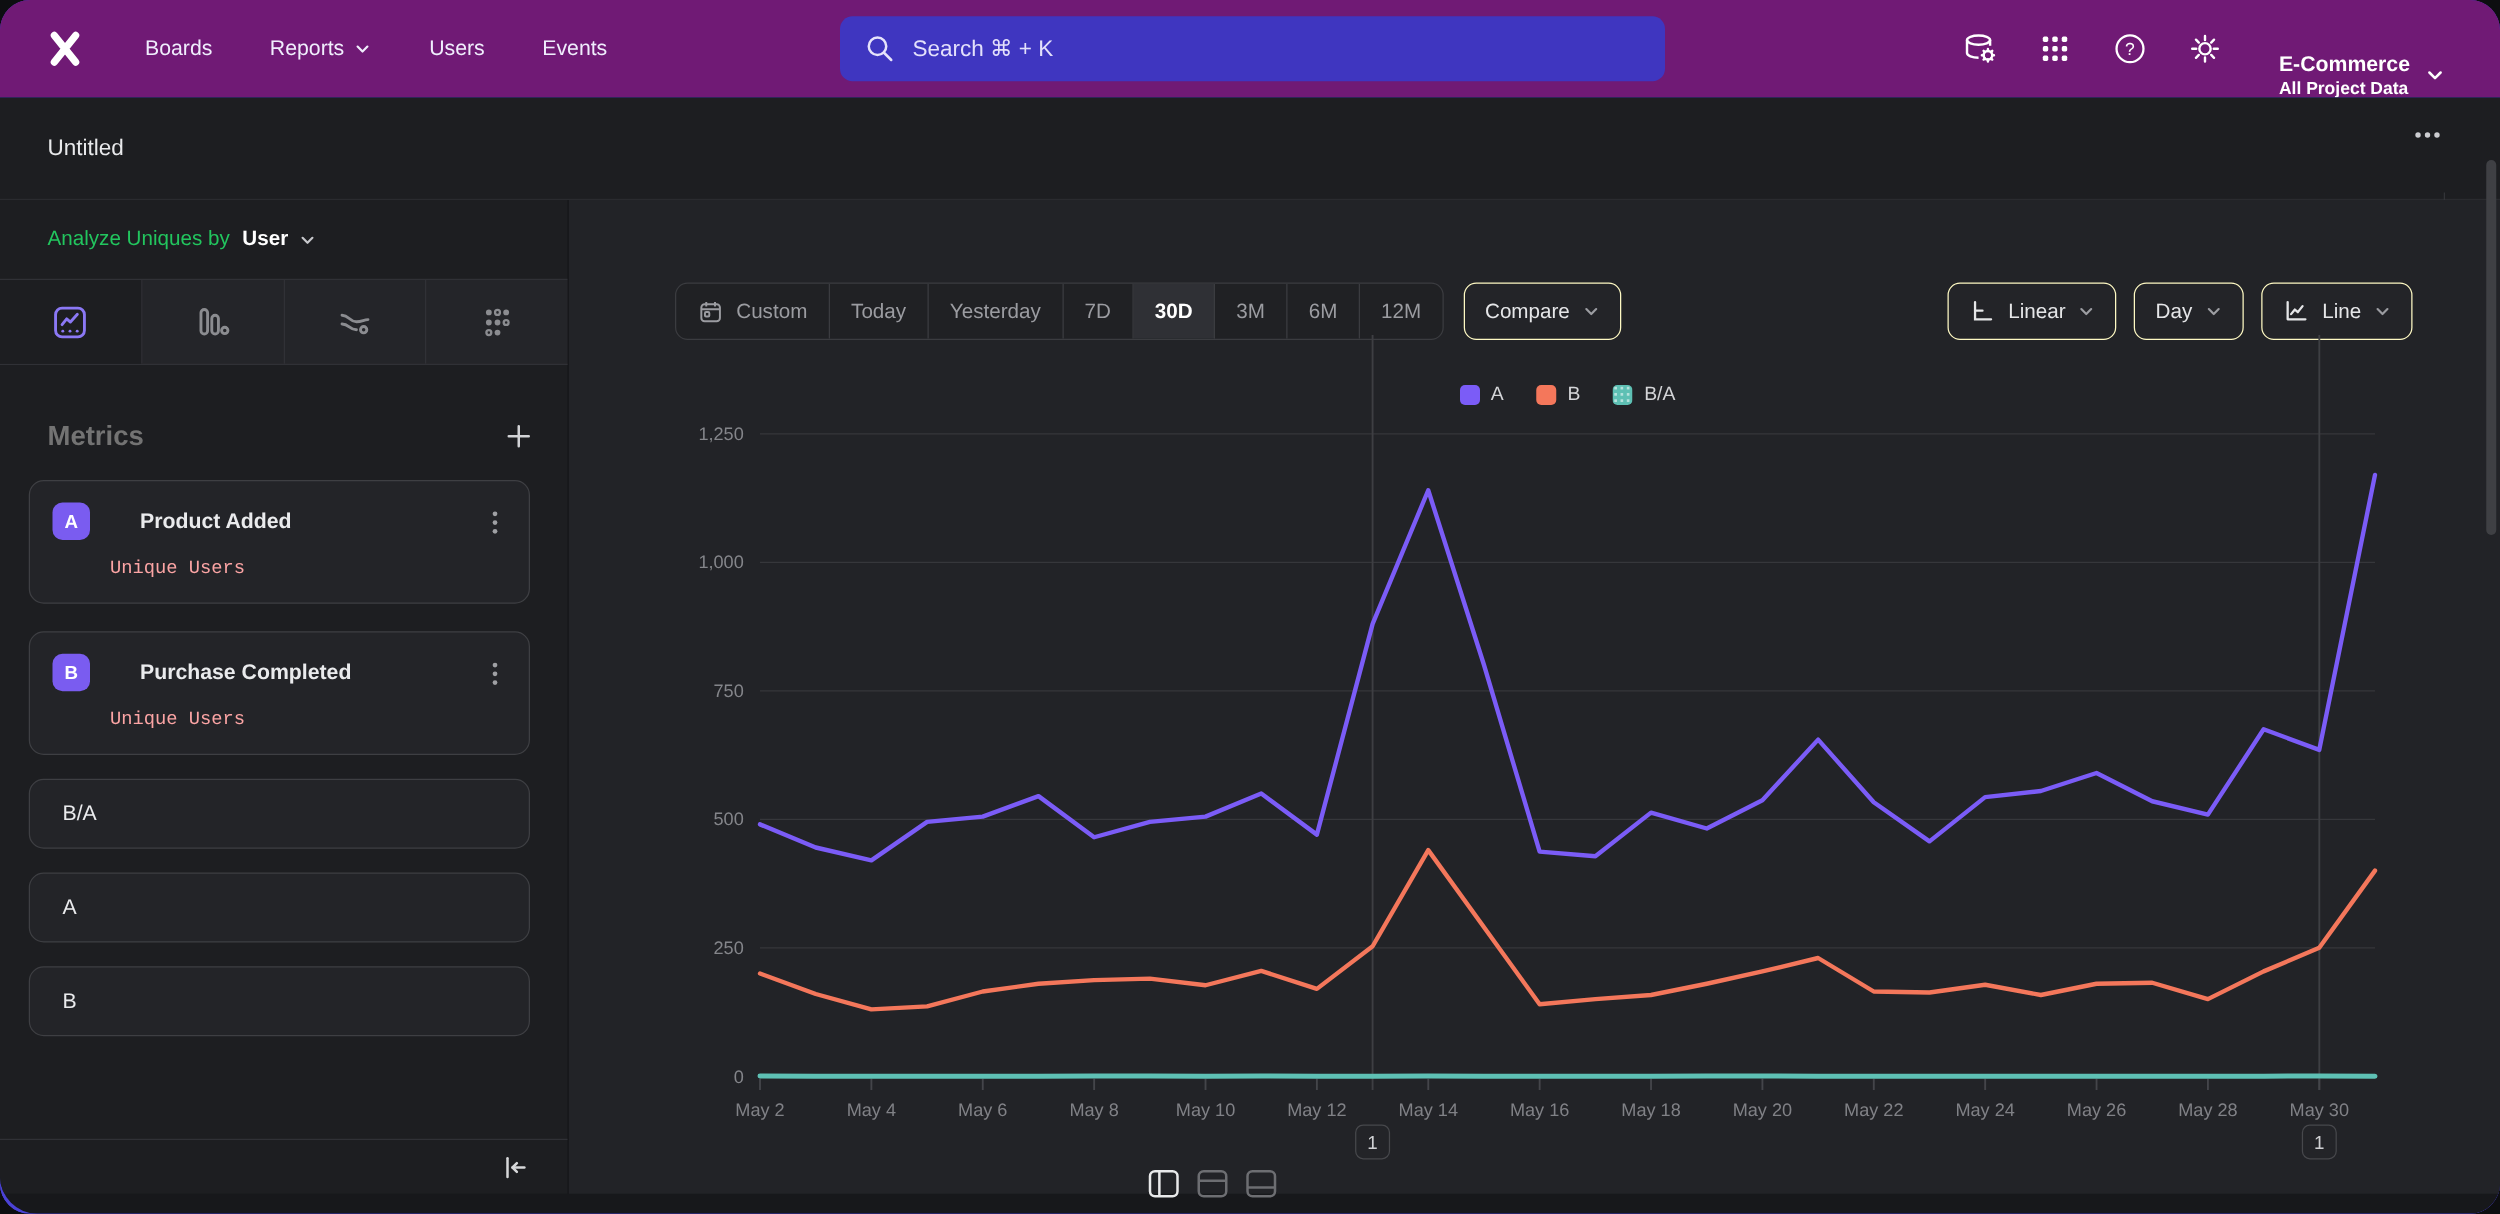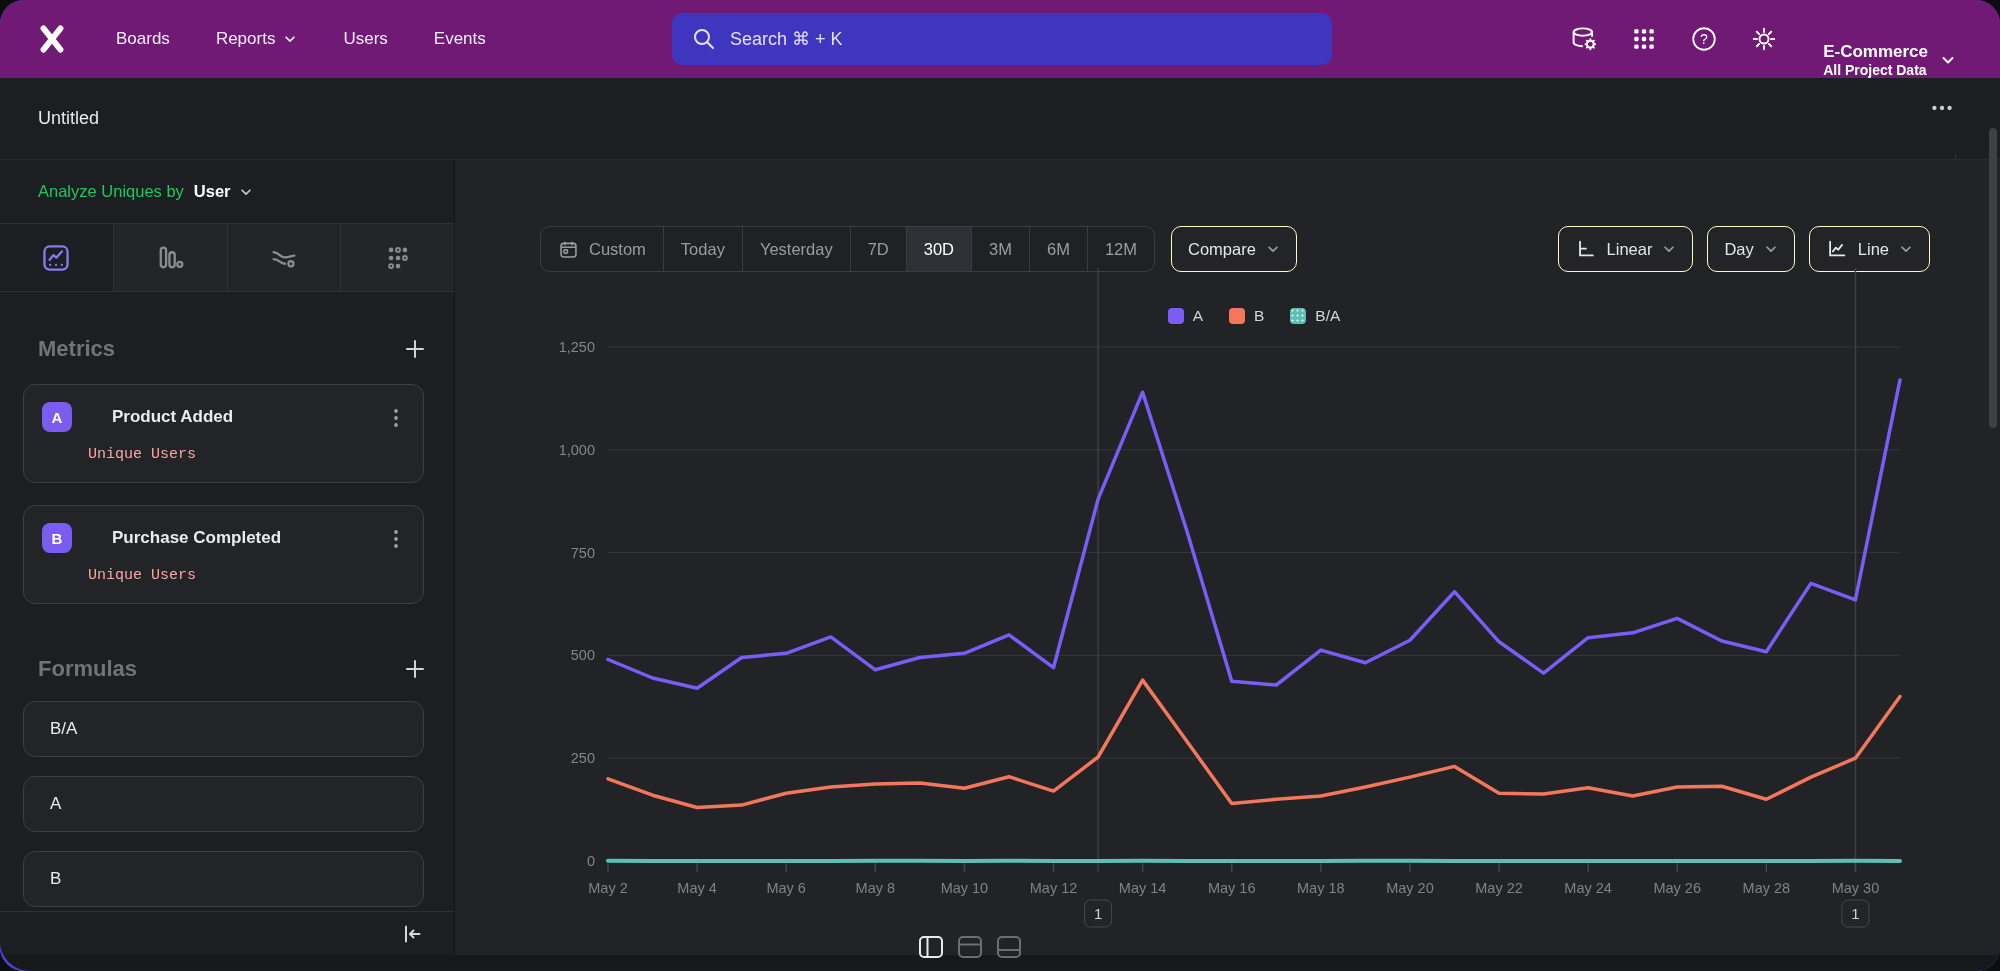--- a/index.html
+++ b/index.html
@@ -53,21 +53,21 @@
   .formula-card { margin:19px 30px 0 23px; height:56px; border:1px solid #3e3f43; background:#232428; border-radius:12px; display:flex; align-items:center; padding-left:26px; font-size:17px; color:#eaebed; cursor:pointer; }
   .collapse-row { position:absolute; left:0; right:0; bottom:0; height:44px; border-top:1px solid #303136; display:flex; align-items:center; justify-content:flex-end; padding-right:28px; }
   .collapse-btn { width:28px; height:28px; display:flex; align-items:center; justify-content:center; cursor:pointer; }
 
   
   .chart-area { flex:1; background:#222327; position:relative; }
   .controls-row { position:absolute; top:66px; left:85px; right:70px; display:flex; align-items:center; }
   .seg-control { display:flex; align-items:stretch; height:46px; border:1px solid #3b3c40; border-radius:10px; overflow:hidden; background:#202124; }
   .seg { display:flex; align-items:center; gap:10px; padding:0 17px; font-size:16.5px; color:#9b9ca1; border-right:1px solid #3b3c40; cursor:pointer; }
   .seg:last-child { border-right:none; }
-  .seg.sel { background:#2f3035; color:#fff; font-weight:normal; }
+  .seg.sel { background:#2f3035; color:#fff; font-weight:bold; }
   .ctl-btn { height:46px; display:flex; align-items:center; gap:10px; padding:0 16px; border:1px solid #fef9c3; background:#232428; border-radius:10px; font-size:16.5px; color:#e5e6e8; cursor:pointer; }
   .ctl-btn.compare { margin-left:16px; }
   .right-btns { margin-left:auto; display:flex; gap:14px; }
   .legend { position:absolute; top:147px; left:153px; width:1292px; display:flex; justify-content:center; gap:26px; }
   .lg-item { display:flex; align-items:center; gap:9px; font-size:15.5px; color:#d4d5d8; }
   .lg-sw { width:16px; height:16px; border-radius:4px; }
   .lg-sw.dotted { background-image:radial-gradient(rgba(255,255,255,.55) 1px, transparent 1.2px); background-size:5px 5px; }
   .chart-svg { position:absolute; top:0; left:0; font-family:"Liberation Sans",sans-serif; }
   .layout-icons { position:absolute; left:460px; top:771px; display:flex; gap:7px; z-index:3; }
   .layout-btn { width:32px; height:32px; display:flex; align-items:center; justify-content:center; cursor:pointer; }
@@ -277,28 +277,20 @@
           <div class="mc-sub">Unique Users</div>
           <span class="kebab">
             <svg width="20" height="24" viewBox="0 0 20 24" fill="#9fa0a4">
                   <circle cx="10" cy="5" r="1.9"></circle>
                   <circle cx="10" cy="12" r="1.9"></circle>
                   <circle cx="10" cy="19" r="1.9"></circle>
                 </svg>
           </span>
         </div>
 
-        <div class="sb-head" style="margin-top:52px">
-          <span class="htxt">Formulas</span>
-          <span class="plus-btn">
-            <svg width="22" height="22" viewBox="0 0 22 22">
-                  <path d="M11 3v16M3 11h16" stroke="#d2d3d6" stroke-width="2" stroke-linecap="round"></path>
-                </svg>
-          </span>
-        </div>
 
         <div id="formulas-list">
               <div class="formula-card">B/A</div>
               <div class="formula-card">A</div>
               <div class="formula-card">B</div>
             </div>
 
         <div class="collapse-row">
           <span class="collapse-btn">
             <svg width="24" height="24" viewBox="0 0 24 24" fill="none" stroke="#d6d7d9" stroke-width="2" stroke-linecap="round" stroke-linejoin="round">

